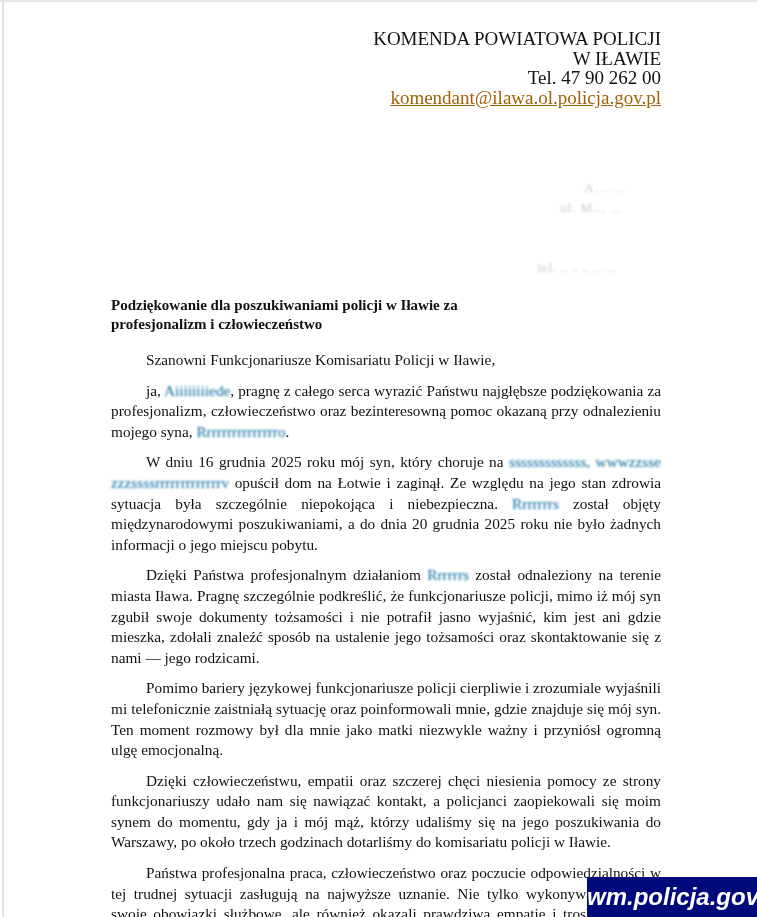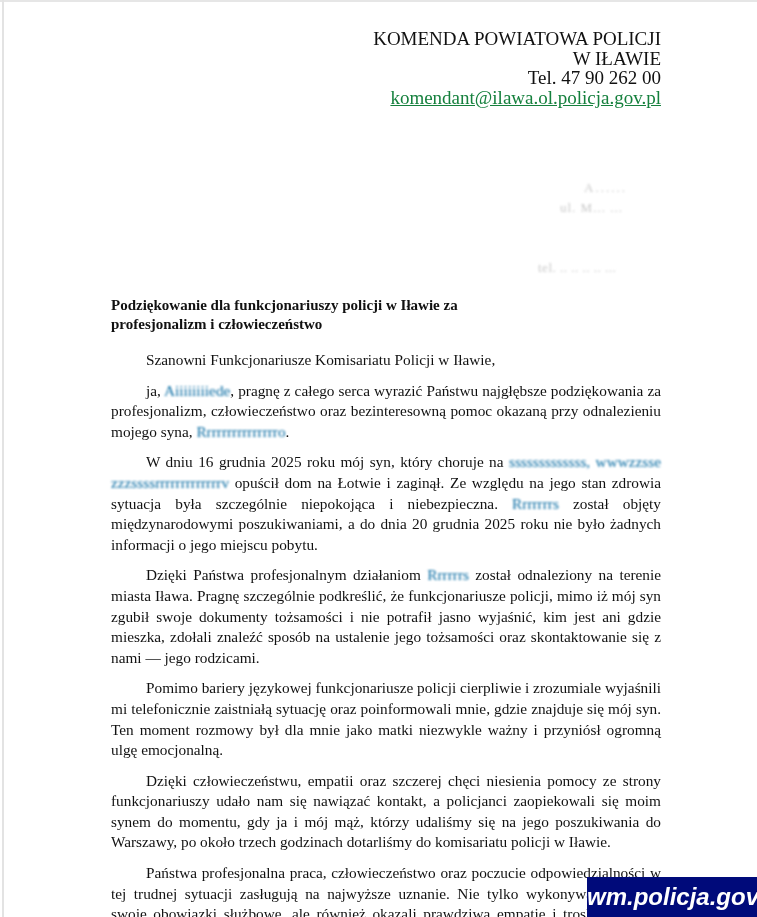--- a/index.html
+++ b/index.html
@@ -29,21 +29,21 @@
     }
     .letterhead {
       position: absolute;
       right: 96px;
       top: 29px;
       text-align: right;
       font-size: 19px;
       line-height: 19.6px;
     }
     .letterhead .email {
-      color: #15803d;
+      color: #a16207;
       text-decoration: underline;
       cursor: pointer;
     }
     .sender {
       position: absolute;
       left: 540px;
       top: 180px;
       width: 140px;
       font-size: 13px;
       color: #c9c9c9;
@@ -112,21 +112,21 @@
   <div>Tel. 47 90 262 00</div>
   <div><a class="email">komendant@ilawa.ol.policja.gov.pl</a></div>
 </div>
 
 <div class="sender">
   <div class="s-name">A......</div>
   <div class="s-street">ul. M... ...</div>
   <div class="s-phone">tel. .. .. .. .. ...</div>
 </div>
 
-<div class="title">Podziękowanie dla funkcjonariuszy policji w Iławie za profesjonalizm i człowieczeństwo</div>
+<div class="title">Podziękowanie dla poszukiwaniami policji w Iławie za profesjonalizm i człowieczeństwo</div>
 
 <div class="body-text">
   <p class="greeting">Szanowni Funkcjonariusze Komisariatu Policji w Iławie,</p>
 
   <p class="para"><span>ja, </span><span class="redact">Aiiiiiiiiede</span><span>, pragnę z całego serca wyrazić Państwu najgłębsze podziękowania za profesjonalizm, człowieczeństwo oraz bezinteresowną pomoc okazaną przy odnalezieniu mojego syna, </span><span class="redact">Rrrrrrrrrrrrrrro</span><span>.</span></p>
 
   <p class="para"><span>W dniu 16 grudnia 2025 roku mój syn, który choruje na </span><span class="redact">sssssssssssss, wwwzzsse zzzssssrrrrrrrrrrrrrv</span><span> opuścił dom na Łotwie i zaginął. Ze względu na jego stan zdrowia sytuacja była szczególnie niepokojąca i niebezpieczna. </span><span class="redact">Rrrrrrrs</span><span> został objęty międzynarodowymi poszukiwaniami, a do dnia 20 grudnia 2025 roku nie było żadnych informacji o jego miejscu pobytu.</span></p>
 
   <p class="para"><span>Dzięki Państwa profesjonalnym działaniom </span><span class="redact">Rrrrrrs</span><span> został odnaleziony na terenie miasta Iława. Pragnę szczególnie podkreślić, że funkcjonariusze policji, mimo iż mój syn zgubił swoje dokumenty tożsamości i nie potrafił jasno wyjaśnić, kim jest ani gdzie mieszka, zdołali znaleźć sposób na ustalenie jego tożsamości oraz skontaktowanie się z nami — jego rodzicami.</span></p>
 

